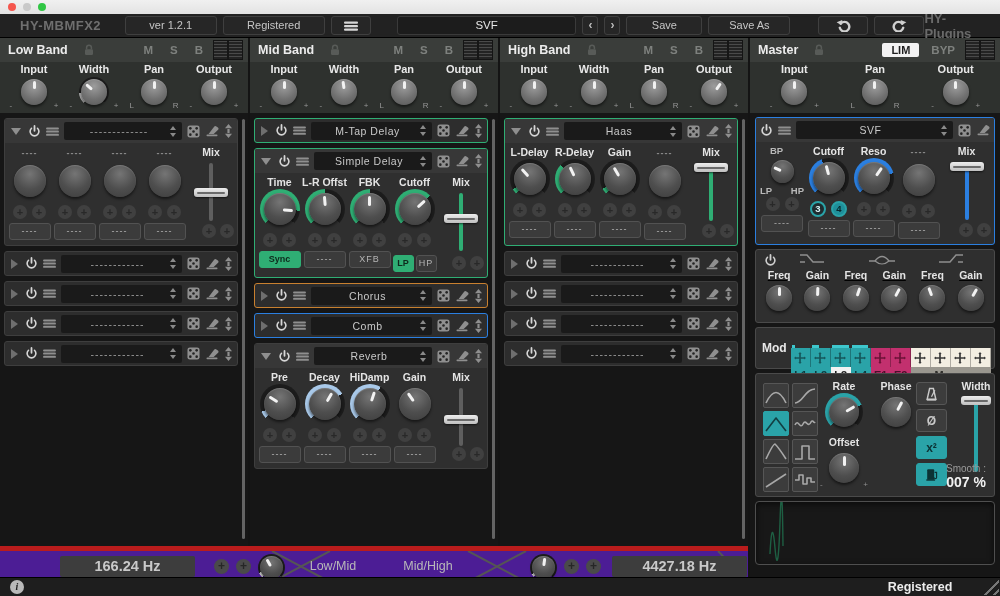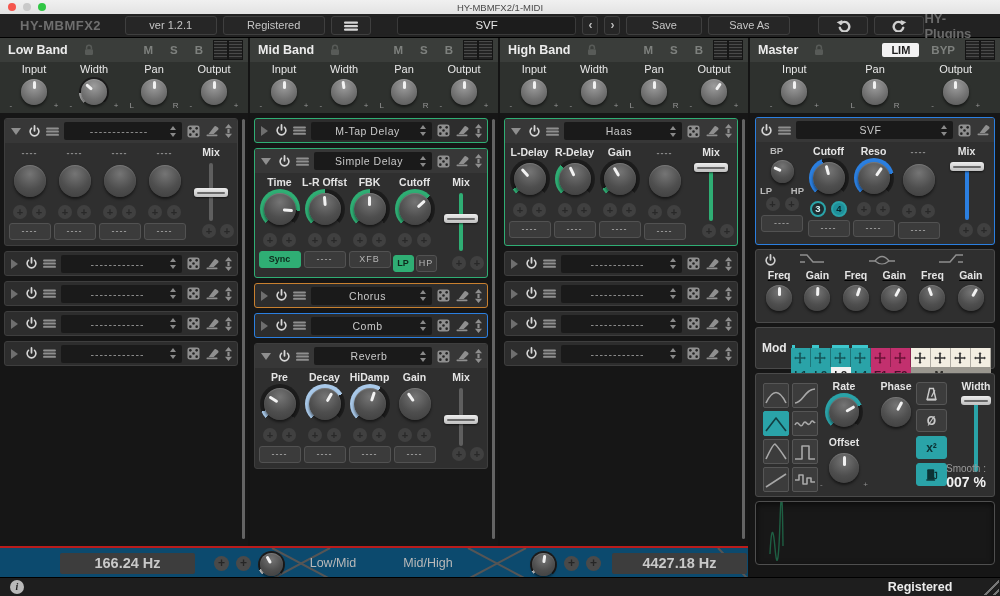--- a/index.html
+++ b/index.html
@@ -28,21 +28,21 @@
   .btitle{font-size:12.5px;font-weight:700;color:#ececec;margin-left:3px;}
   .lockic{margin-left:16px;display:flex;align-items:center;opacity:.85;}
   .msb{font-size:11.5px;font-weight:700;color:#7e817e;margin-left:17px;}
   .msb.first{margin-left:auto;}
   .limbtn{margin-left:auto;background:#f2f2f2;color:#1f1f1f;font-size:11px;font-weight:700;border-radius:2px;padding:1px 9px;}
   .bypbtn{font-size:11.5px;font-weight:700;color:#7e817e;margin-left:12px;}
   .meter{width:30px;height:20px;margin-left:10px;background:#232323;border:1px solid #141414;box-sizing:border-box;
     background-image:linear-gradient(90deg,transparent 0 13px,#161616 13px 15px,transparent 15px),repeating-linear-gradient(180deg,#4a4a4a 0 1px,transparent 1px 3px);}
   .iorow{height:50px;background:#2e312e;display:flex;justify-content:space-around;padding:1px 4px 0;}
   .iokn{position:relative;width:55px;text-align:center;}
-  .iolabel{font-size:11px;font-weight:400;color:#e8e8e8;height:14px;}
+  .iolabel{font-size:11px;font-weight:700;color:#e8e8e8;height:14px;}
   .iomin,.iomax{position:absolute;bottom:3px;font-size:8px;color:#969696;}
   .iomin{left:3px}.iomax{right:3px}
   .rack{position:relative;height:434px;background:#161616;padding:5px 10px 0 4px;box-sizing:border-box;}
   .col.master .rack{height:465px;padding:4px 5px 0 5px;}
   .vscroll{position:absolute;right:3px;top:6px;bottom:8px;width:3px;background:#7d7d7d;border-radius:2px;opacity:.75;}
 
   
   .slot{height:25px;margin-bottom:5px;background:#2d2d2d;border:1px solid #3e3e3e;border-radius:3px;display:flex;align-items:center;padding:0 4px;box-sizing:border-box;gap:5px;}
   .module{margin-bottom:5px;background:#2f2f2f;border:1px solid #3e3e3e;border-radius:3px;box-sizing:border-box;}
   .mhead{height:24px;background:#373737;border-radius:2px 2px 0 0;display:flex;align-items:center;padding:0 4px;gap:5px;}
@@ -119,21 +119,21 @@
   .widthcol{position:absolute;left:198px;top:6px;width:44px;text-align:center;}
   .wtrack{position:absolute;left:50%;margin-left:-2px;top:20px;height:72px;width:4px;border-radius:2px;background:#2aa3a8;}
   .whandle{position:absolute;left:50%;width:30px;margin-left:-15px;top:16px;height:9px;border-radius:3px;background:linear-gradient(#ededed,#bfbfbf);}
   .whandle::after{content:"";position:absolute;left:3px;right:3px;top:4px;height:2px;background:#6a6a6a;border-radius:1px;}
   .smooth{position:absolute;right:8px;bottom:6px;text-align:right;}
   .slabel{display:block;color:#9a9a9a;font-size:10px;}
   .sval{display:block;color:#f2f2f2;font-size:14px;font-weight:700;}
   .scope{position:relative;height:62px;background:#181818;border:1px solid #4f4f4f;border-radius:4px;box-shadow:inset 0 2px 6px rgba(0,0,0,.6);}
 
   
-  #xbar{position:absolute;left:0;top:546px;width:748px;height:40px;background:#0c4a6e;border-top:2px solid #b91c1c;box-sizing:border-box;}
+  #xbar{position:absolute;left:0;top:546px;width:748px;height:40px;background:#4c1d95;border-top:5px solid #b91c1c;box-sizing:border-box;}
   .xbox{position:absolute;top:5px;width:135px;height:21px;background:#3d3d3d;border-radius:2px;color:#c9c9c9;font-size:14.5px;font-weight:700;line-height:21px;text-align:center;}
   .xplus{position:absolute;top:8px;width:15px;height:15px;border-radius:50%;background:#4a4a4a;color:#262626;font-weight:700;font-size:12px;line-height:15px;text-align:center;}
   .xknob{position:absolute;top:3px;}
   .xlabel{position:absolute;top:8px;width:100px;text-align:center;font-size:12.5px;color:#b9b9b9;}
 
   
   #footer{position:absolute;left:0;top:577px;width:1000px;height:19px;background:#1e1e1e;border-top:1px solid #000;box-sizing:border-box;}
   #infobtn{position:absolute;left:10px;top:2px;width:14px;height:14px;border-radius:50%;background:#b9b9b9;color:#1e1e1e;font-size:10px;font-weight:700;font-family:"Liberation Serif",serif;font-style:italic;text-align:center;line-height:14px;}
   #liclabel{position:absolute;left:760px;top:20px;font-size:12px;color:#8a8a8a;margin-top:28px;}
   #licval{position:absolute;left:830px;top:2px;width:180px;text-align:center;font-size:12.5px;font-weight:700;color:#ececec;}
@@ -141,21 +141,20 @@
 </style>
 </head>
 <body>
 
 <div id="app">
 
   <div id="titlebar">
     <span class="tl red"></span>
     <span class="tl yel"></span>
     <span class="tl grn"></span>
-    <span id="wintitle">HY-MBMFX2/1-MIDI</span>
   </div>
 
   <div id="topbar">
     <span id="appname">HY-MBMFX2</span>
     <span class="tbox" style="min-width:62px">ver 1.2.1</span>
     <span class="tbox" style="min-width:72px">Registered</span>
     <span class="tbox iconbox">
       <svg width="14" height="12" viewBox="0 0 14 12">
           <rect x="0" y="1.5" width="14" height="2.2" rx="1" fill="#d6d6d6"></rect>
           <rect x="0" y="5" width="14" height="2.2" rx="1" fill="#d6d6d6"></rect>

